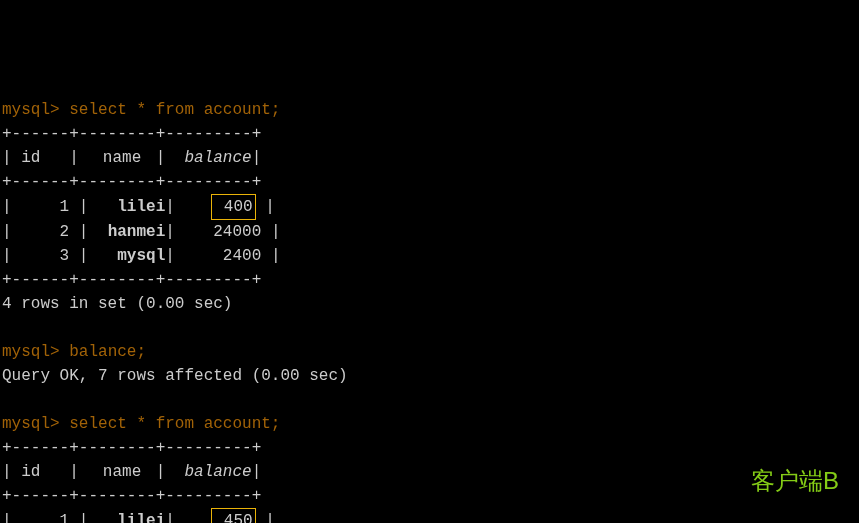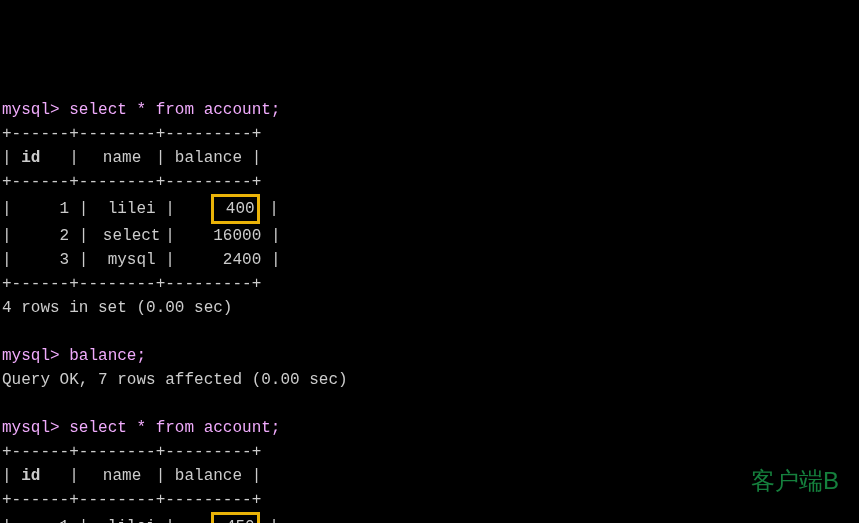--- a/index.html
+++ b/index.html
@@ -8,58 +8,58 @@
       color: #ccc;
       font-family: "Courier New", Consolas, monospace;
       font-size: 16px;
       line-height: 1.5;
       width: 859px;
       height: 523px;
       padding: 2px;
       position: relative;
       white-space: pre;
     }
-    .prompt { color: #f0abfc; }
+    .prompt { color: #a16207; }
     .divider { color: #ccc; }
     .col-id { display: inline-block; width: 6ch; text-align: right; }
-    .col-name { display: inline-block; width: 8ch; text-align: center; padding-left: 1ch; }
+    .col-name { display: inline-block; width: 8ch; text-align: right; padding-left: 1ch; font-weight: bold; }
     .col-balance { display: inline-block; width: 9ch; text-align: right; }
-    .hdr-id { display: inline-block; width: 6ch; text-align: left; padding-left: 1ch; font-weight: bold; }
+    .hdr-id { display: inline-block; width: 6ch; text-align: left; padding-left: 1ch; }
     .hdr-name { display: inline-block; width: 8ch; text-align: center; padding-left: 1ch; }
-    .hdr-balance { display: inline-block; width: 9ch; text-align: left; padding-left: 1ch; }
+    .hdr-balance { display: inline-block; width: 9ch; text-align: right; padding-left: 1ch; font-style: italic; }
     .pipe { color: #ccc; }
     .highlight-box {
-      border: 3px solid #eab308;
+      border: 1px solid #eab308;
       padding: 0 2px;
       display: inline-block;
       text-align: right;
       margin-left: -2px;
     }
     .client-label {
       position: absolute;
       right: 20px;
       bottom: 24px;
-      color: #15803d;
+      color: #84cc16;
       font-size: 24px;
       font-family: "SimSun", "Microsoft YaHei", sans-serif;
       white-space: normal;
     }
     .pad-right { display: inline-block; min-width: 4ch; text-align: right;}
   </style>
 </head>
 <body>
 
 
 
 <div><span class="prompt"><span>mysql&gt;</span> <span>select * from account;</span></span>
 <span class="divider">+------+--------+---------+</span>
 <span class="pipe">|</span><span class="hdr-id">id</span><span class="pipe">|</span><span class="hdr-name">name</span><span class="pipe">|</span><span class="hdr-balance">balance</span><span class="pipe">|</span>
 <span class="divider">+------+--------+---------+</span>
 <span class="pipe">|</span><span class="col-id">1</span> <span class="pipe">|</span><span class="col-name">lilei</span><span class="pipe">|</span>    <span class="highlight-box"><span class="pad-right">400</span></span> <span class="pipe">|</span>
-<span class="pipe">|</span><span class="col-id">2</span> <span class="pipe">|</span><span class="col-name">select</span><span class="pipe">|</span><span class="col-balance">16000</span> <span class="pipe">|</span>
+<span class="pipe">|</span><span class="col-id">2</span> <span class="pipe">|</span><span class="col-name">hanmei</span><span class="pipe">|</span><span class="col-balance">24000</span> <span class="pipe">|</span>
 <span class="pipe">|</span><span class="col-id">3</span> <span class="pipe">|</span><span class="col-name">mysql</span><span class="pipe">|</span><span class="col-balance">2400</span> <span class="pipe">|</span>
 <span class="divider">+------+--------+---------+</span>
 <span>4 rows in set (0.00 sec)</span>
 
 <span class="prompt"><span>mysql&gt;</span> <span>balance;</span></span>
 <span>Query OK, 7 rows affected (0.00 sec)</span>
 
 <span class="prompt"><span>mysql&gt;</span> <span>select * from account;</span></span>
 <span class="divider">+------+--------+---------+</span>
 <span class="pipe">|</span><span class="hdr-id">id</span><span class="pipe">|</span><span class="hdr-name">name</span><span class="pipe">|</span><span class="hdr-balance">balance</span><span class="pipe">|</span>

